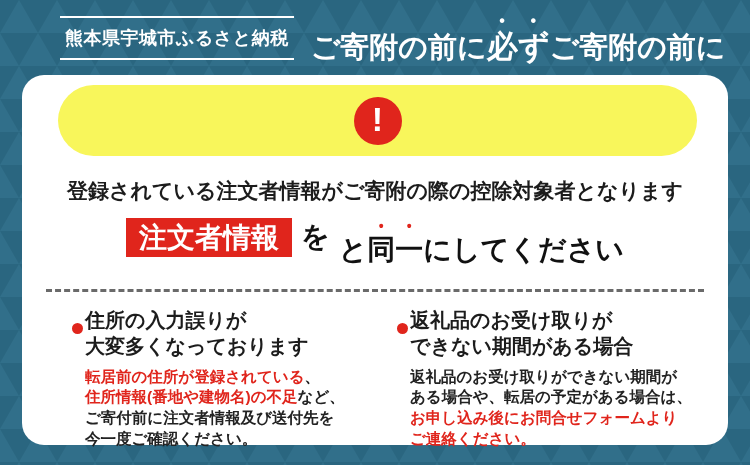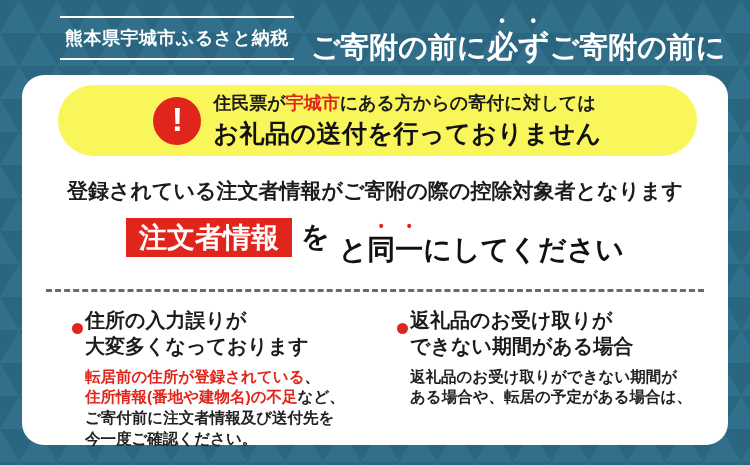--- a/index.html
+++ b/index.html
@@ -121,24 +121,20 @@
 
   <header class="header">
     <div class="site-label">熊本県宇城市ふるさと納税</div>
     <h1 class="title"><span>ご寄附の前に</span><span class="em-white">必ず</span><span>ご寄附の前に</span></h1>
   </header>
 
   <main class="card">
 
     <div class="alert-pill">
       <span class="alert-icon">!</span>
-      <div class="alert-text">
-        <p class="alert-line1"><span>住民票が</span><span class="red-text">宇城市</span><span>にある方からの寄付に対しては</span></p>
-        <p class="alert-line2">お礼品の送付を行っておりません</p>
-      </div>
     </div>
 
     <p class="notice-line1">登録されている注文者情報がご寄附の際の控除対象者となります</p>
 
     <div class="notice-line2">
       <span class="red-box">注文者情報</span>
       <span>を</span>
       <span><span>と</span><span class="em-red">同一</span><span>にしてください</span></span>
     </div>
 
@@ -158,19 +154,20 @@
         </div>
       </section>
 
       <section class="col col-right">
         <span class="bullet"></span>
         <div class="col-content">
           <h2 class="col-heading">返礼品のお受け取りが
 できない期間がある場合</h2>
           <p class="col-body"><span class="seg-black">返礼品のお受け取りができない期間が
 ある場合や、転居の予定がある場合は、
-</span></p>
+</span><span class="seg-red">お申し込み後にお問合せフォームより
+ご連絡ください。</span></p>
         </div>
       </section>
 
     </div>
   </main>
 </div>
 
 </body></html>

